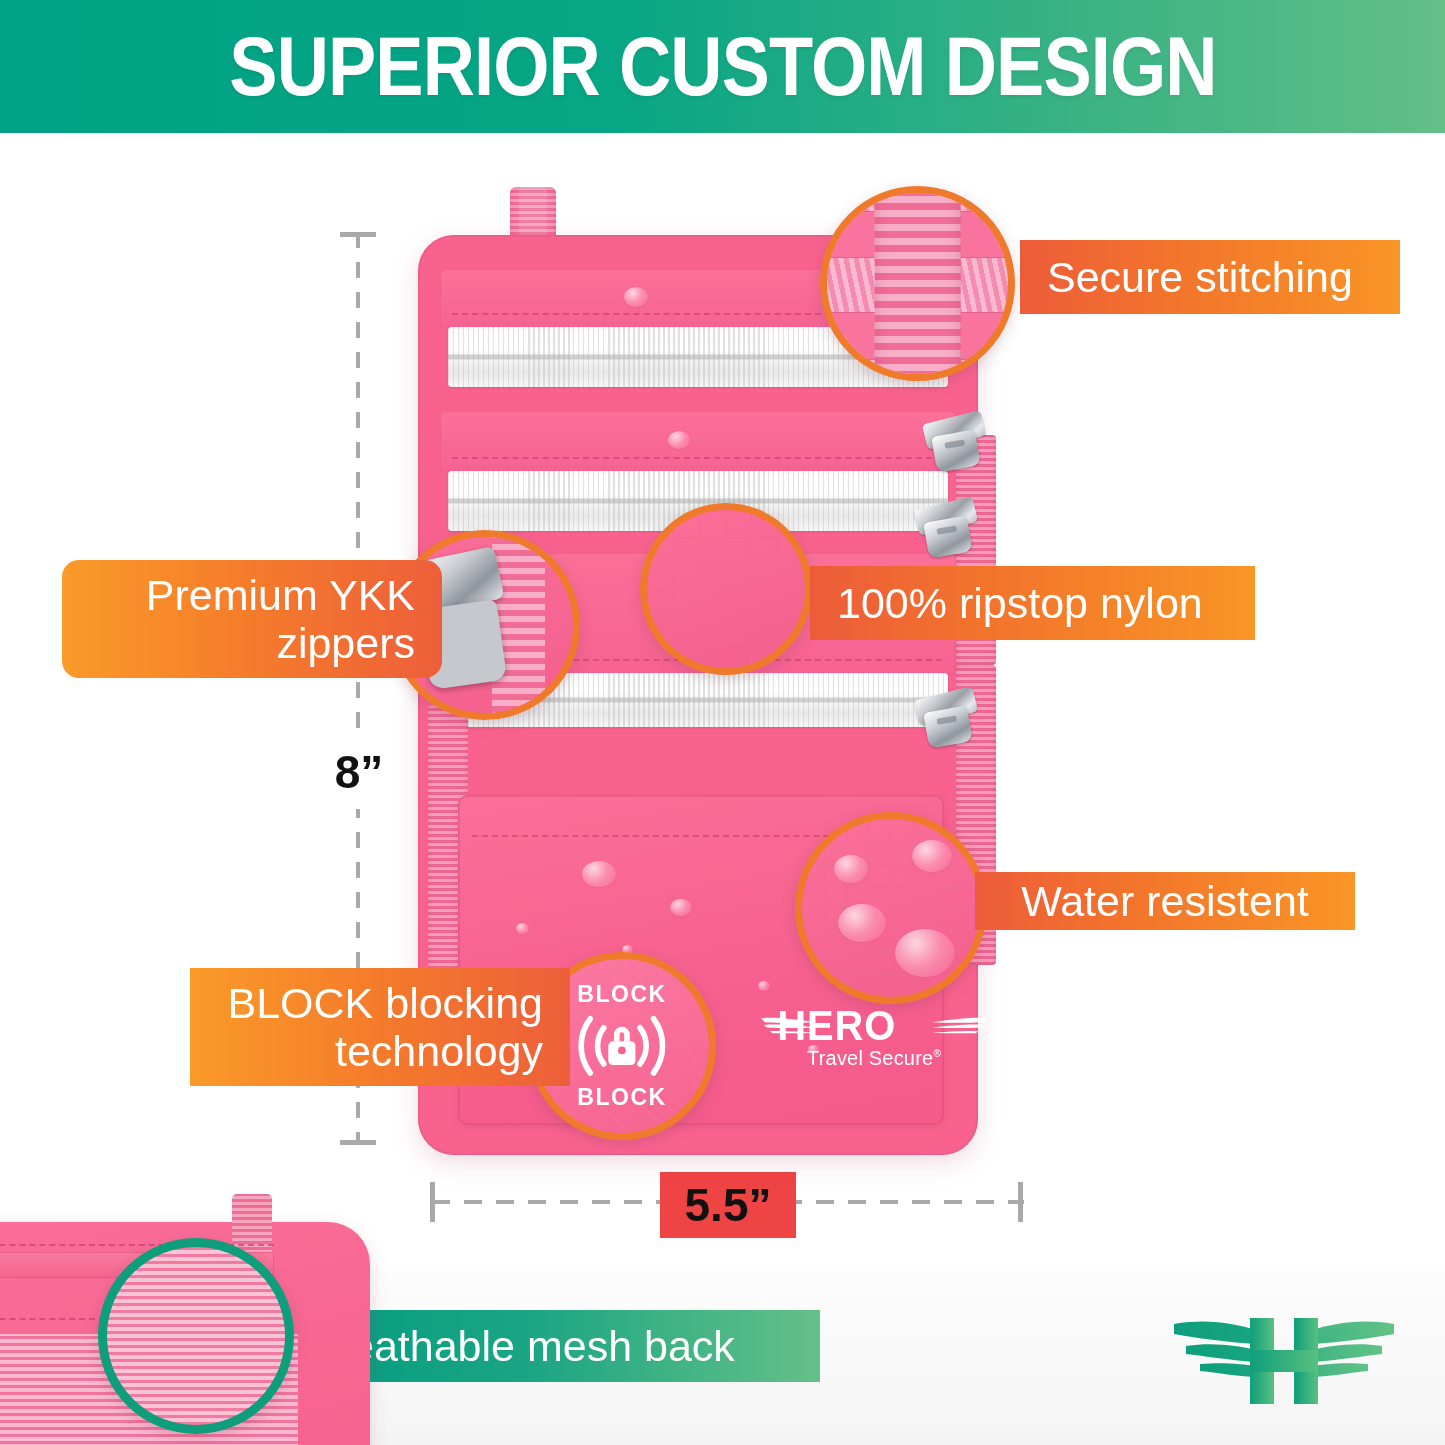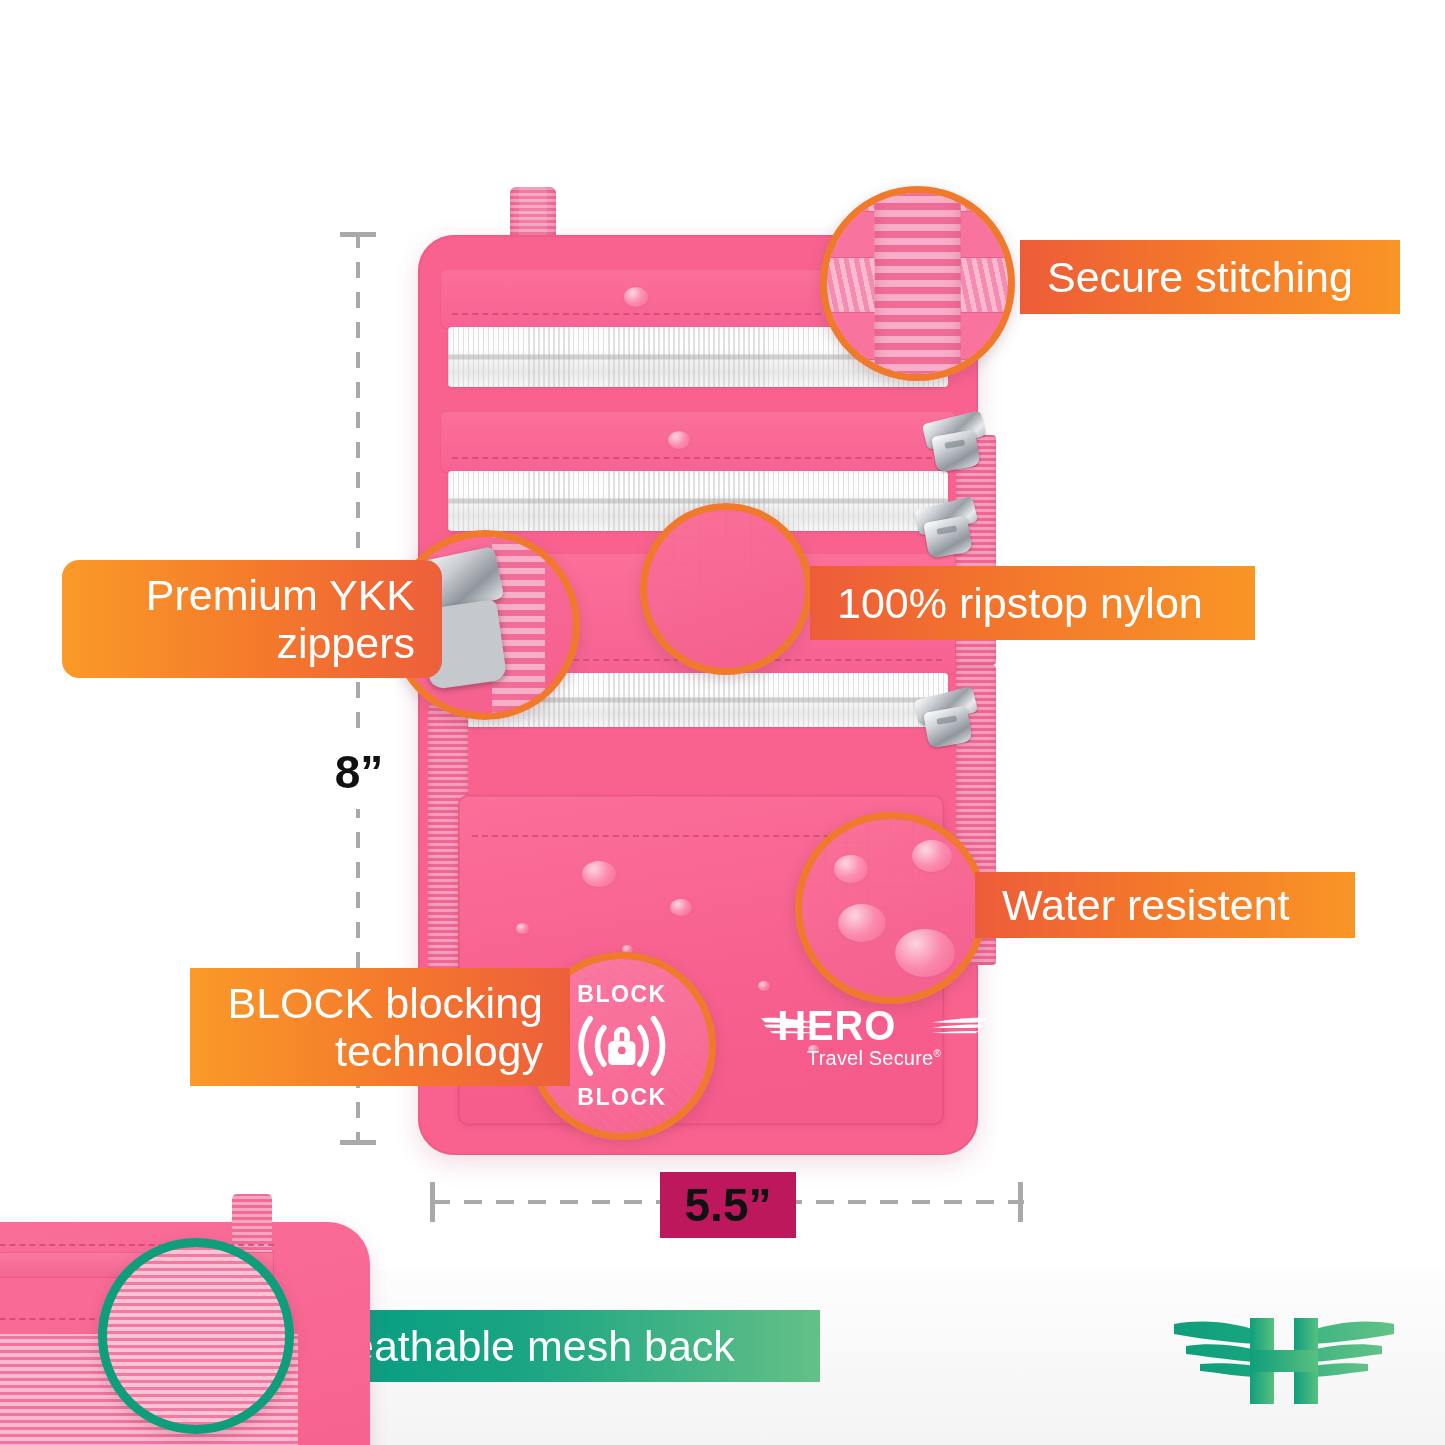--- a/index.html
+++ b/index.html
@@ -268,21 +268,21 @@
     background:#ffffff; padding:10px 0;
   }
   .dim-h{
     position:absolute; left:432px; top:1200px; width:592px; height:4px;
     background:repeating-linear-gradient(90deg,#a9a9a9 0px,#a9a9a9 18px,rgba(0,0,0,0) 18px,rgba(0,0,0,0) 32px);
   }
   .dim-h-cap{ position:absolute; top:1182px; width:5px; height:40px; background:#a9a9a9; }
   .dim-h-label{
     position:absolute; left:660px; top:1172px; width:136px;
     text-align:center; font-size:46px; font-weight:bold; color:#111111;
-    background:#be185d; padding:6px 0;
+    background:#ef4444; padding:6px 0;
   }
 
   
   .mesh-wallet{
     position:absolute; left:-60px; top:1222px; width:430px; height:250px;
   }
   .mesh-body{
     position:absolute; inset:0;
     border-radius:0 42px 0 0;
     background:linear-gradient(165deg,#fa6e99 0%,#f7628f 100%);
@@ -316,20 +316,23 @@
   .footer-strip{
     position:absolute; left:0; top:1270px; width:1445px; height:175px;
     background:linear-gradient(180deg,#fdfdfd 0%,#f4f4f4 100%);
   }
 </style>
 </head>
 <body>
 
 <div class="stage">
 
+  <div class="header-banner">
+    <div class="header-title">SUPERIOR CUSTOM DESIGN</div>
+  </div>
 
   <div class="footer-strip"></div>
 
   <div class="dim-v"></div>
   <div class="dim-v-cap" style="top:232px;"></div>
   <div class="dim-v-cap" style="top:1140px;"></div>
   <div class="dim-v-label">8”</div>
 
   <div class="dim-h"></div>
   <div class="dim-h-cap" style="left:430px;"></div>
@@ -465,21 +468,21 @@
 
   <div class="label orange-r" style="left:810px; top:566px; width:445px; height:74px;">
     <span>100% ripstop nylon</span>
   </div>
 
   <div class="label orange-l" style="left:62px; top:560px; width:380px; height:118px;border-radius:17px;">
     <span>Premium YKK
 zippers</span>
   </div>
 
-  <div class="label orange-r" style="left:975px; top:872px; width:380px; height:66px;">
+  <div class="label orange-r" style="left:975px; top:872px; width:380px; height:58px;justify-content:center;">
     <span>Water resistent</span>
   </div>
 
   <div class="label orange-l" style="left:190px; top:968px; width:380px; height:118px;">
     <span>BLOCK blocking
 technology</span>
   </div>
 
   <div class="label green-r" style="left:280px; top:1310px; width:540px; height:72px;">
     <span>Breathable mesh back</span>

